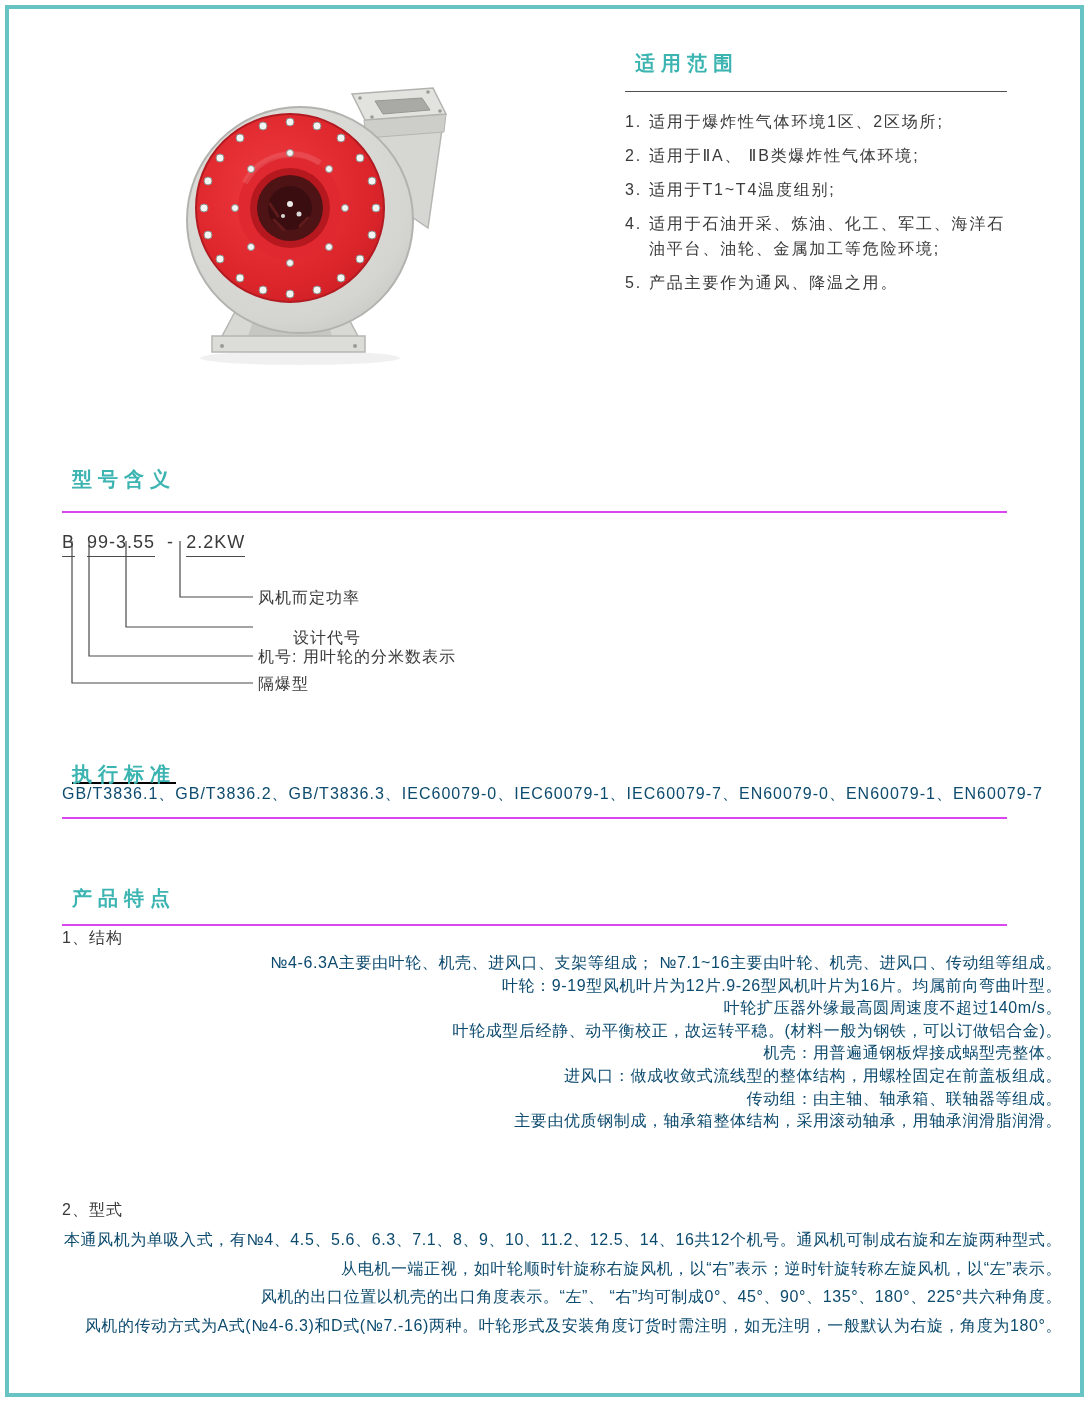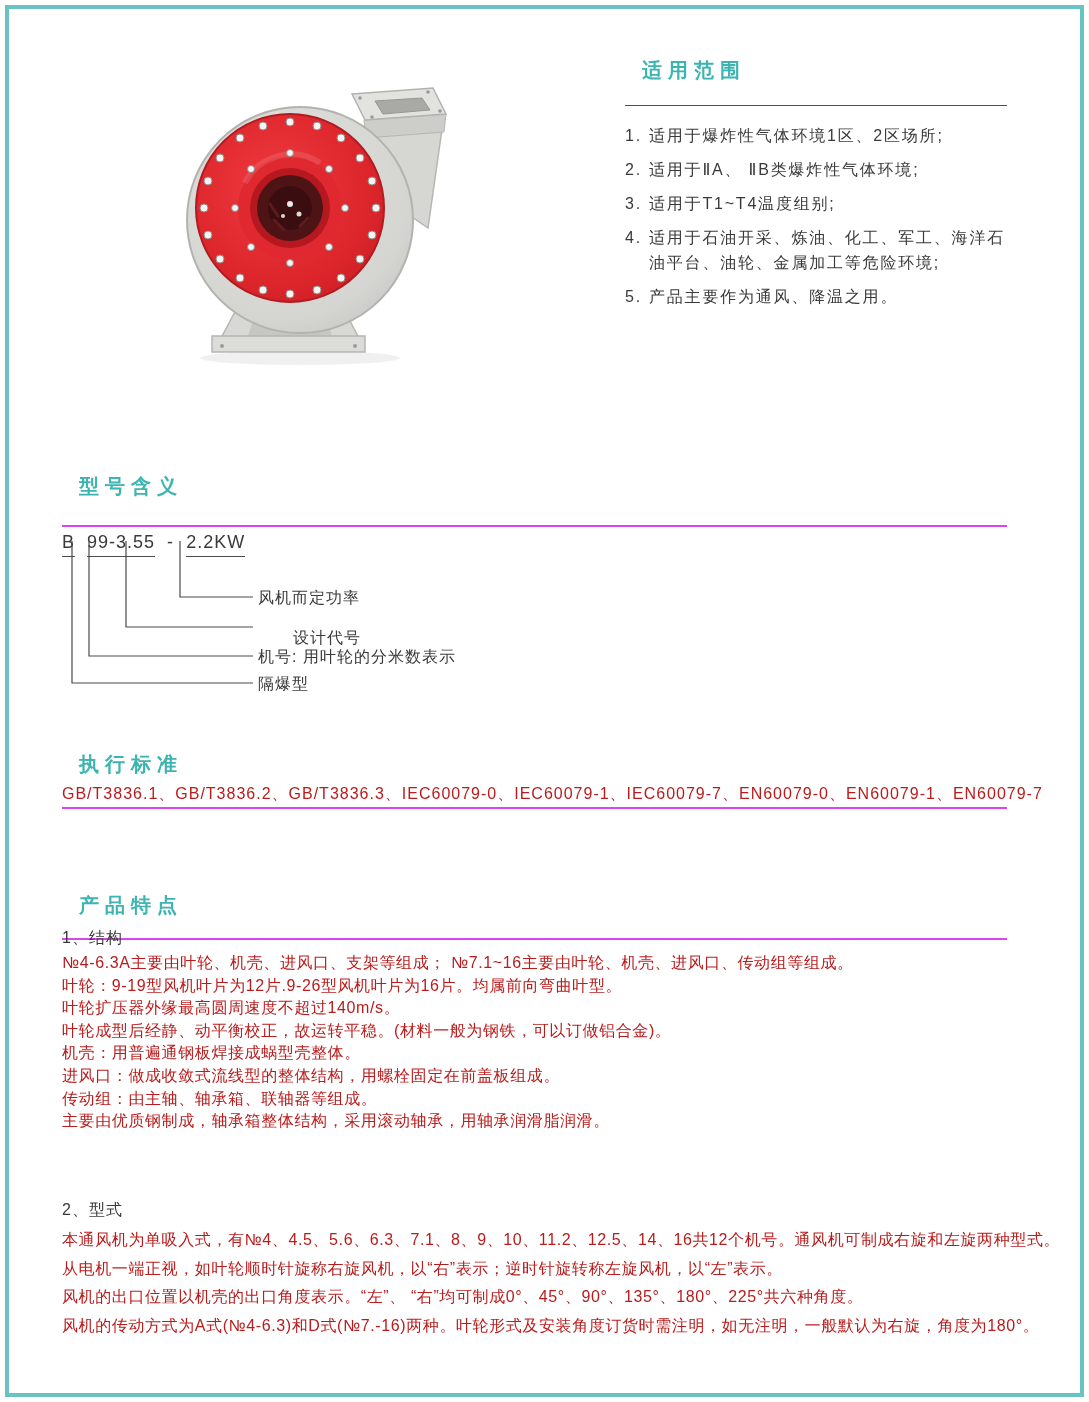--- a/index.html
+++ b/index.html
@@ -2,38 +2,38 @@
 <html><head>
 <meta charset="utf-8">
 <style>
   html,body { margin:0; padding:0; background:#ffffff; }
   body { font-family:"Liberation Sans","DejaVu Sans",sans-serif; }
   .page { position:relative; width:1089px; height:1402px; background:#ffffff; overflow:hidden; }
   .frame { position:absolute; inset:5px; border:4px solid #68c3c5; pointer-events:none; }
   .abs { position:absolute; }
 
   .sec-head { border-bottom:2px solid #d946ef; }
-  .sec-title { margin:17px; font-size:20px; font-weight:600; color:#3cb4b1; letter-spacing:6px; line-height:26px; }
+  .sec-title { margin:10px; font-size:20px; font-weight:600; color:#3cb4b1; letter-spacing:6px; line-height:26px; }
 
   
   .app-col { width:382px; }
   .app-head { border-bottom:1px solid #4f4f4f; padding-bottom:5px; }
   .app-list { margin-top:17px; }
   .app-item { display:flex; font-size:16px; color:#3a3a3a; letter-spacing:1.8px; line-height:25px; margin-bottom:9px; }
   .app-item .num { flex:0 0 24px; }
   .app-item .txt { flex:1; }
 
   
   .model-line { font-size:18px; color:#3a3a3a; letter-spacing:1px; white-space:nowrap;margin-top:20px; }
   .model-part { display:inline-block; margin-right:6px; padding-bottom:3px; }
   .model-part.u { border-bottom:1px solid #4a4a4a; }
   .diagram-label { font-size:16px; color:#3a3a3a; letter-spacing:1px; line-height:17px; white-space:nowrap; }
 
   
-  .body-line { font-size:16px; color:#b91c1c; letter-spacing:0.6px; white-space:nowrap; }
+  .body-line { font-size:16px; color:#0c4a6e; letter-spacing:0.6px; white-space:nowrap;text-align:right; }
   .sub-heading { font-size:16px; color:#3a3a3a; letter-spacing:1px; }
   .para-block .body-line { display:block; }
   .struct-block { line-height:22.6px; }
   .type-block { line-height:28.6px; }
 </style>
 </head>
 <body>
 
 <div class="page">
   <div class="frame"></div>
@@ -176,21 +176,21 @@
         <polyline points="10,0 10,142 191,142"></polyline>
       </g>
     </svg>
   </div>
 
   <div class="abs diagram-label" style="left:258px; top:589px;">风机而定功率</div>
   <div class="abs diagram-label" style="left:258px; top:629px;margin-left:35px;">设计代号</div>
   <div class="abs diagram-label" style="left:258px; top:648px;">机号: 用叶轮的分米数表示</div>
   <div class="abs diagram-label" style="left:258px; top:675px;">隔爆型</div>
 
-  <div class="abs sec-head" style="left:62px; top:735px; width:945px; padding-bottom:13px;">
+  <div class="abs sec-head" style="left:62px; top:752px; width:945px; padding-bottom:20px;text-decoration:underline;">
     <h2 class="sec-title" style="line-height:25px;">执行标准</h2>
   </div>
   <div class="abs body-line" style="left:62px; top:782px; line-height:24px; letter-spacing:1px;">GB/T3836.1、GB/T3836.2、GB/T3836.3、IEC60079-0、IEC60079-1、IEC60079-7、EN60079-0、EN60079-1、EN60079-7</div>
 
   <div class="abs sec-head" style="left:62px; top:876px; width:945px; padding-bottom:3px;">
     <h2 class="sec-title" style="line-height:25px;">产品特点</h2>
   </div>
 
   <div class="abs sub-heading" style="left:62px; top:928px;">1、结构</div>
 

